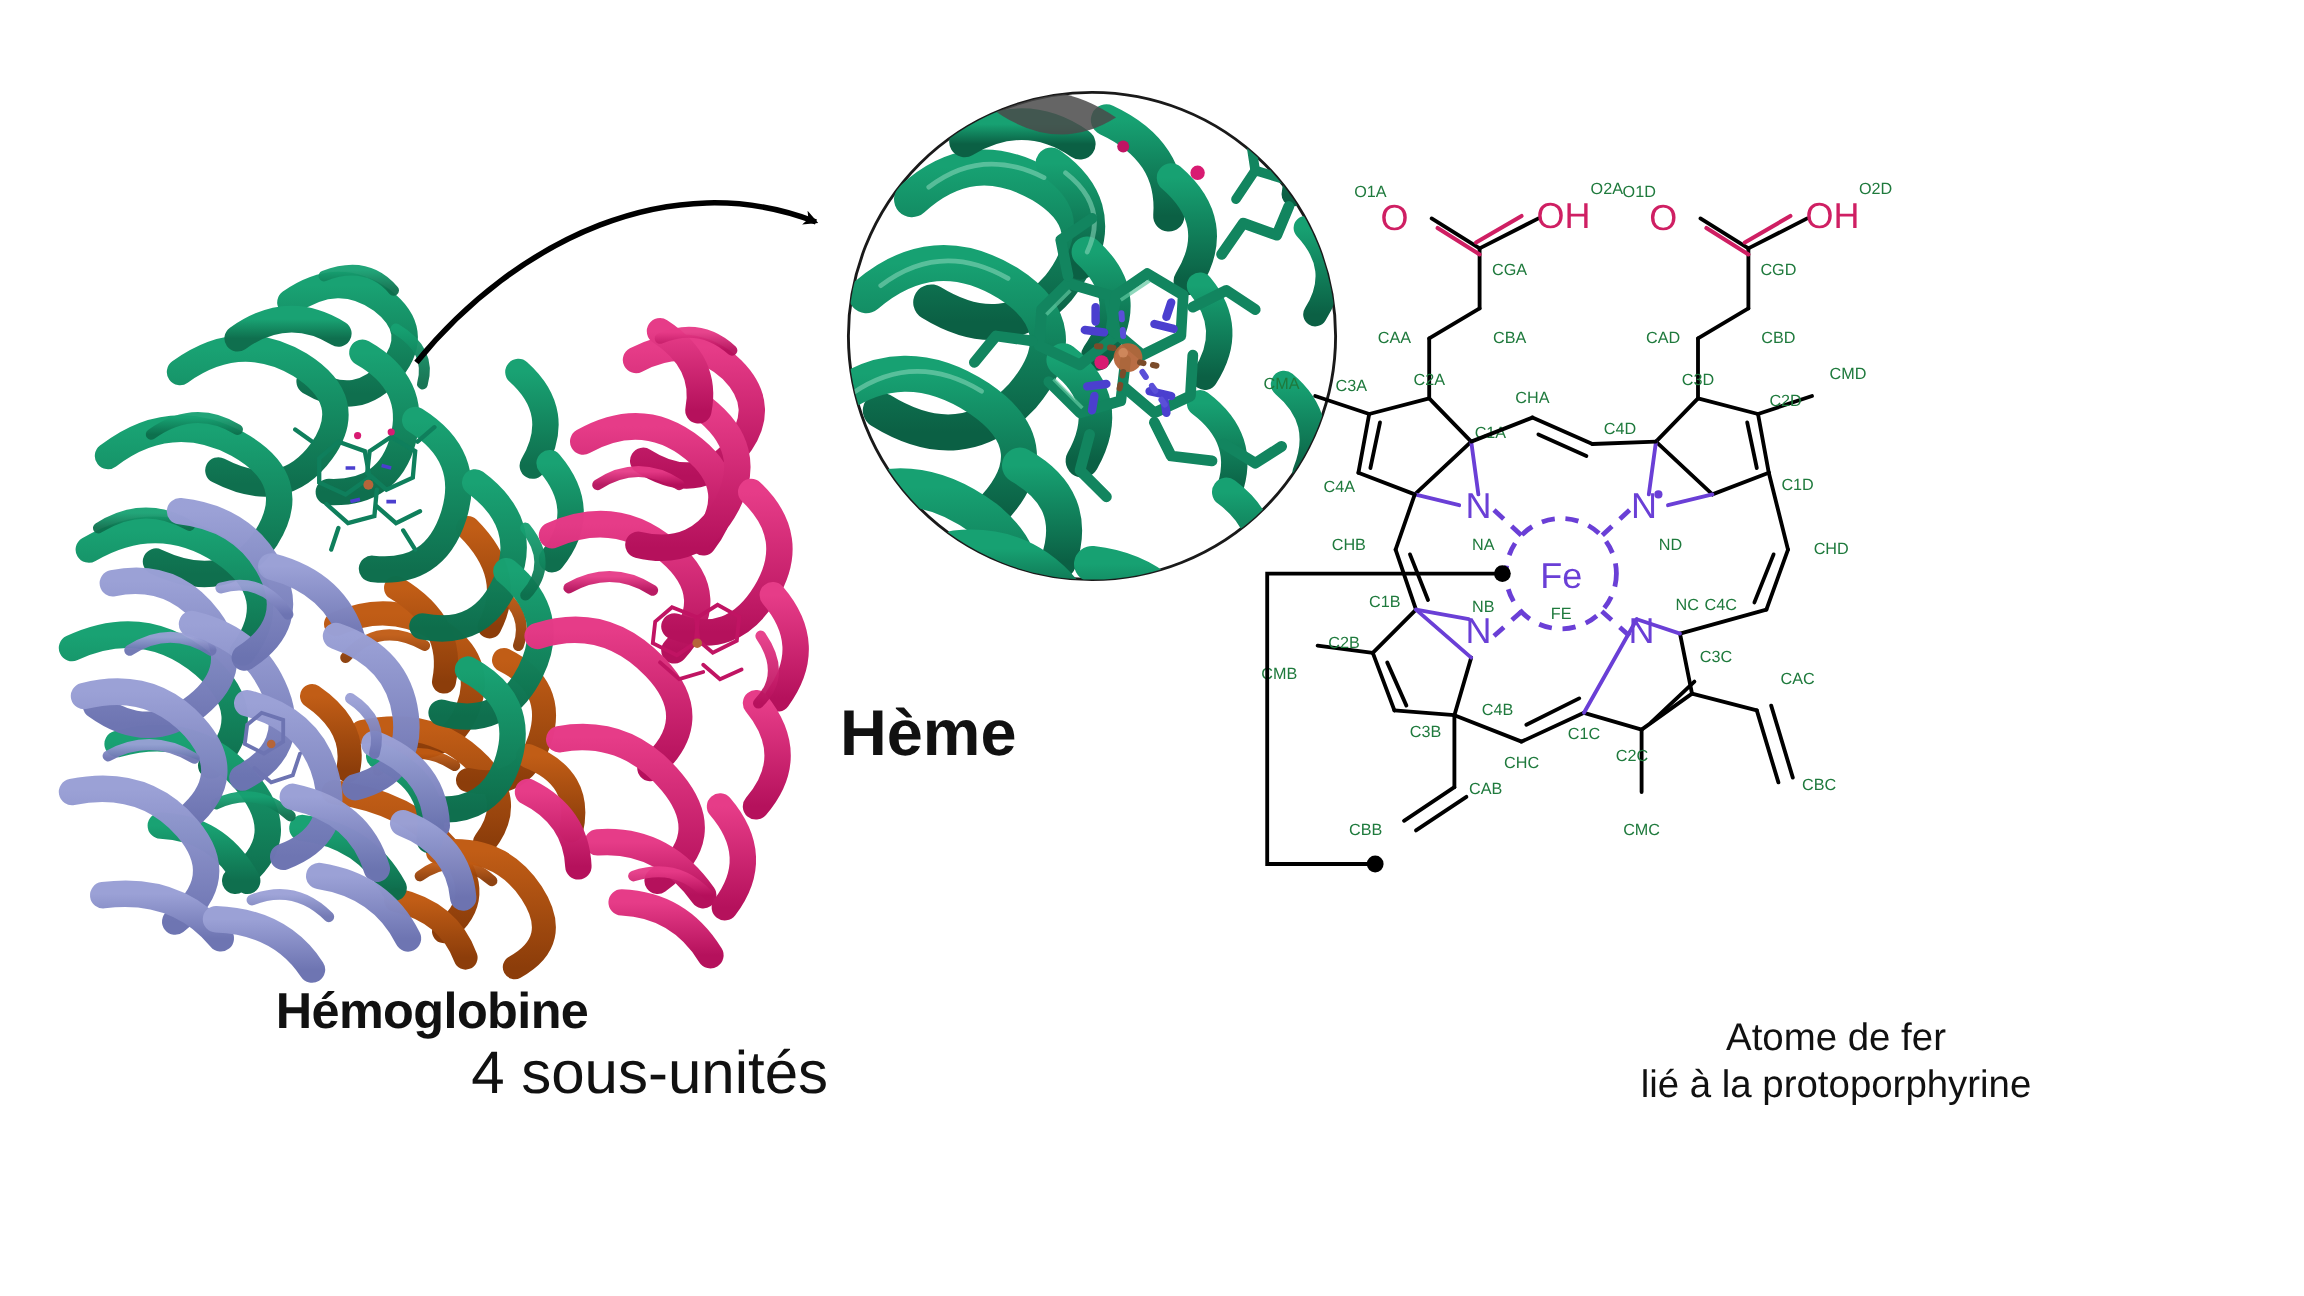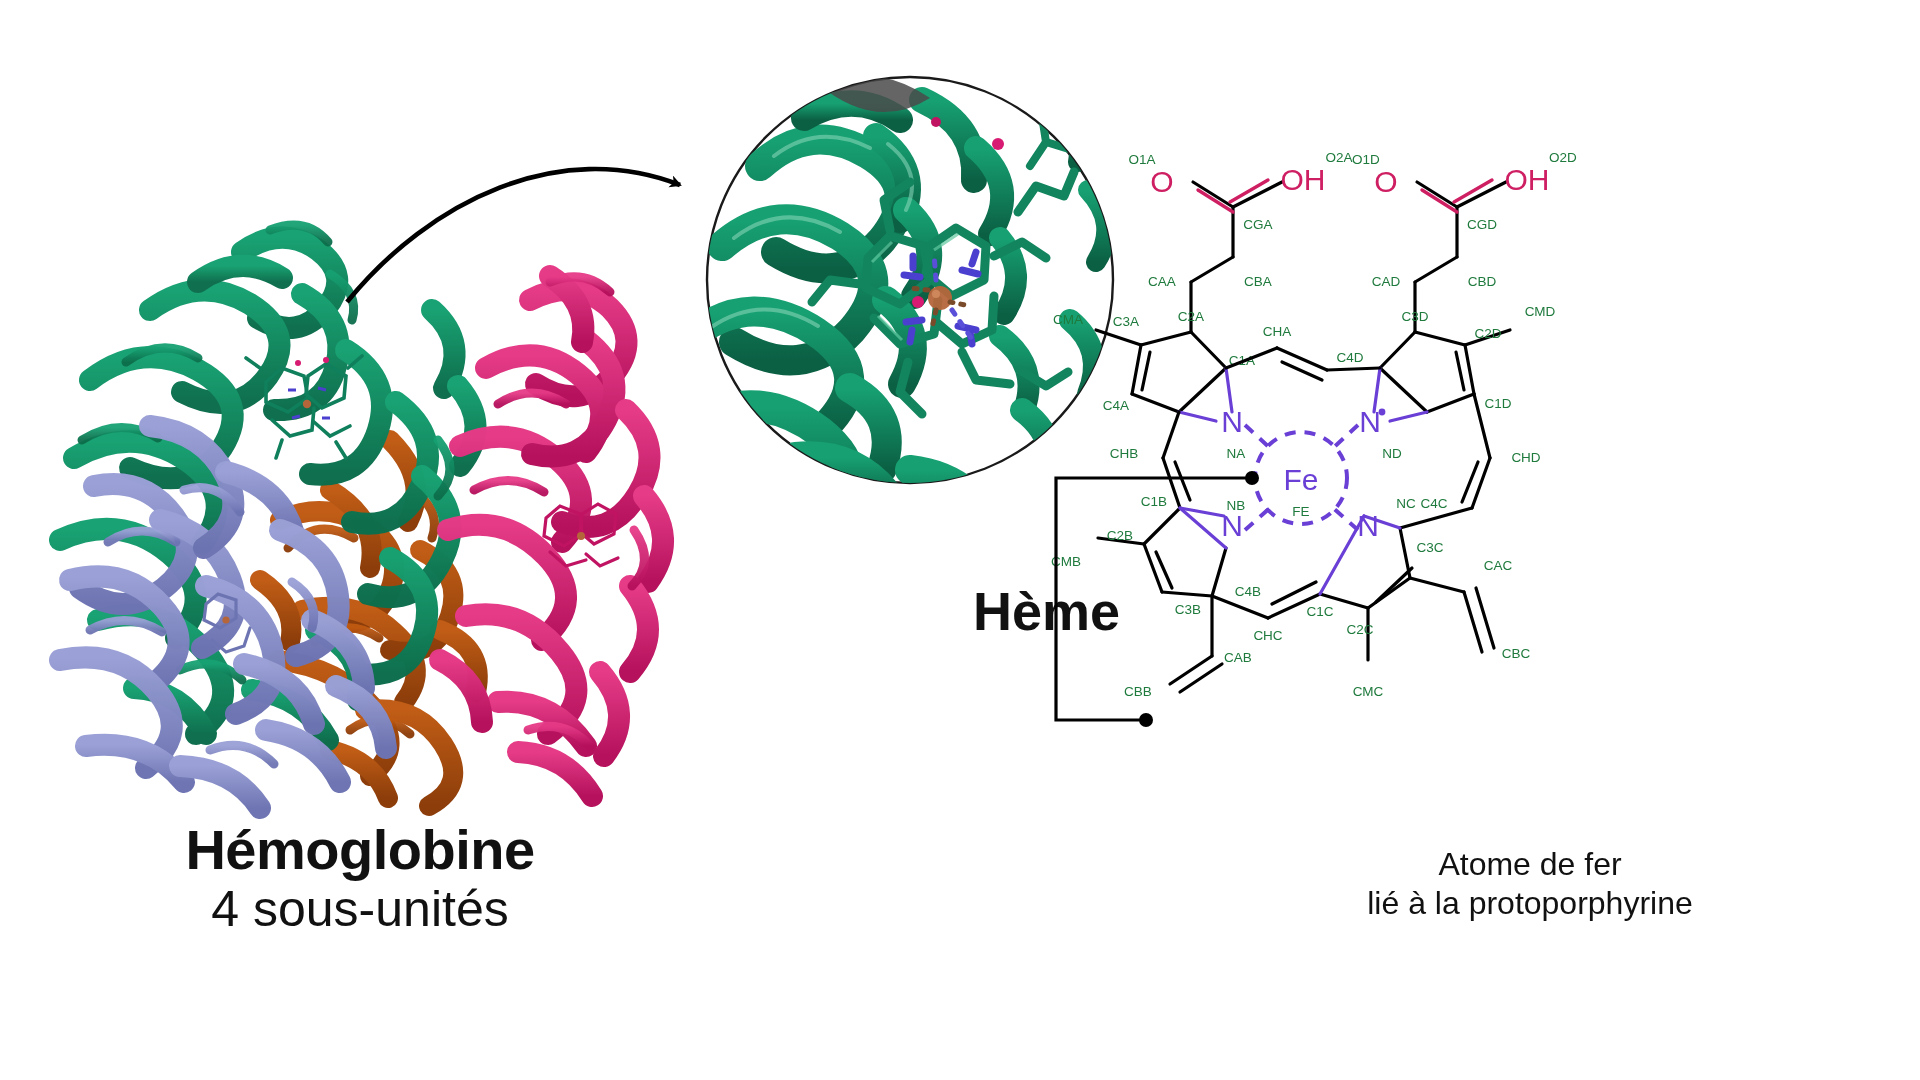--- a/index.html
+++ b/index.html
@@ -30,44 +30,45 @@
     height: 620px;
   }
   #hemoglobin-caption {
     position: absolute;
     left: 30px;
     top: 820px;
     width: 660px;
     text-align: center;
   }
   .caption-title {
-    font-size: 56px;
+    font-size: 42px;
     font-weight: bold;
     letter-spacing: -0.5px;
     line-height: 1.08;
   }
   .caption-sub {
     font-size: 50px;
     font-weight: normal;
     line-height: 1.18;
+    text-align: right;
   }
   
   #heme-panel {
     position: absolute;
     left: 700px;
     top: 70px;
     width: 420px;
     height: 420px;
   }
   #heme-caption {
     position: absolute;
     left: 700px;
     top: 580px;
     width: 420px;
-    text-align: right;
+    text-align: left;
     font-size: 54px;
     font-weight: bold;
   }
   
   #porphyrin-panel {
     position: absolute;
     left: 1020px;
     top: 140px;
     width: 900px;
     height: 640px;

